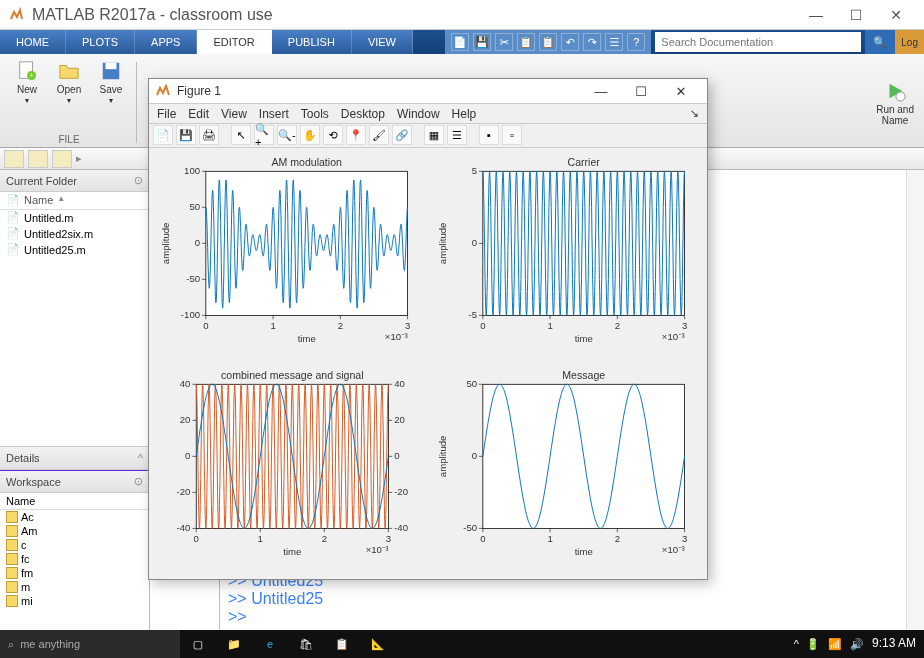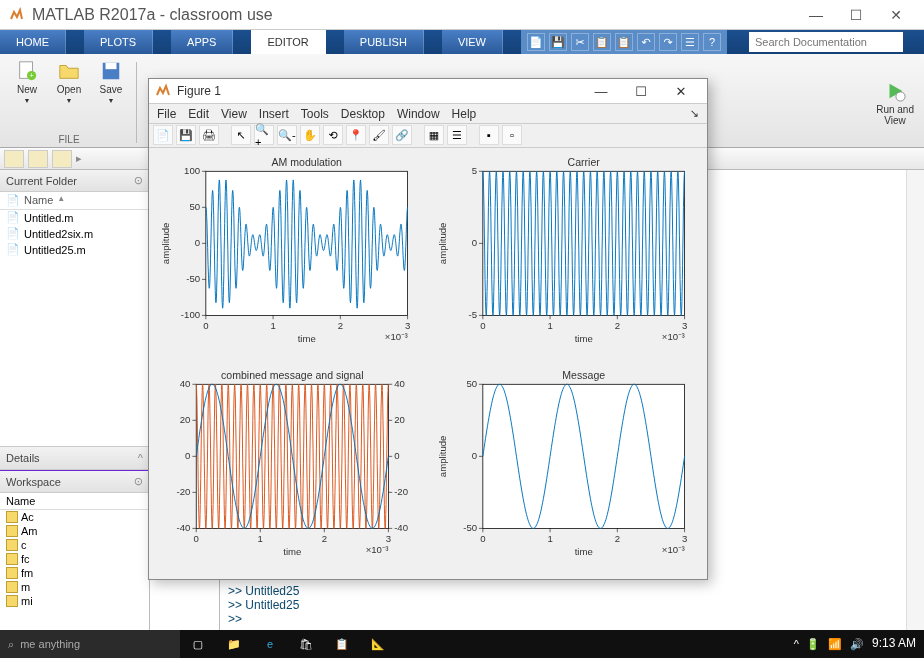--- a/index.html
+++ b/index.html
@@ -5,27 +5,27 @@
 * { margin: 0; padding: 0; box-sizing: border-box; font-family: "Segoe UI", Arial, sans-serif; }
 body { width: 924px; height: 658px; overflow: hidden; background: #f0f0f0; position: relative; }
 
 
 .titlebar { height: 30px; background: #fff; border-bottom: 1px solid #ccc; display: flex; align-items: center; padding: 0 8px; }
 .titlebar .matlab-icon { width: 16px; height: 16px; margin-right: 8px; }
 .titlebar .title { flex: 1; font-size: 16px; color: #555; }
 .titlebar .win-btn { width: 40px; height: 28px; display: flex; align-items: center; justify-content: center; font-size: 14px; color: #555; }
 
 
-.tabbar { height: 24px; background: linear-gradient(#1b4f8f, #144178); display: flex; align-items: stretch; color: #fff; font-size: 11px; gap: 18px; }
+.tabbar { height: 24px; background: linear-gradient(#1b4f8f, #144178); display: flex; align-items: stretch; color: #fff; font-size: 11px; }
 .tabbar .tab { padding: 0 16px; display: flex; align-items: center; border-right: 1px solid rgba(255,255,255,0.2); cursor: pointer; }
 .tabbar .tab.blue { background: linear-gradient(#4a7fc6, #2a5a9a); }
 .tabbar .tab.active { background: #fff; color: #333; }
 .tabbar .qat { margin-left: auto; display: flex; align-items: center; gap: 4px; padding: 0 6px; background: #5a8dc8; }
 .tabbar .qat span { width: 18px; height: 18px; display: flex; align-items: center; justify-content: center; border: 1px solid rgba(255,255,255,0.3); font-size: 11px; }
-.tabbar .search { width: 170px; height: 20px; margin: 2px 4px; border: none; font-size: 11px; padding: 0 6px; background:#fff; color:#666; }
+.tabbar .search { width: 206px; height: 20px; margin: 2px 4px; border: none; font-size: 11px; padding: 0 6px; background:#fff; color:#666; }
 .tabbar .search-btn { width: 30px; background: #2e6db5; display: flex; align-items: center; justify-content: center; color:#fff; }
 .tabbar .log { padding: 0 6px; background:#d99a3a; display:flex; align-items:center; font-size:10px; color:#333; }
 
 
 .toolstrip { height: 94px; background: linear-gradient(#f7f7f7, #e4e4e4); border-bottom: 1px solid #aaa; display: flex; align-items: stretch; padding: 4px 4px 0 4px; position: relative; }
 .ts-group { display: flex; flex-direction: column; align-items: center; padding: 0 4px; }
 .ts-group .row { display: flex; gap: 4px; }
 .ts-btn { display: flex; flex-direction: column; align-items: center; justify-content: flex-start; padding: 2px 6px; font-size: 10px; color: #333; gap: 2px; min-width: 38px; }
 .ts-btn .ico { width: 22px; height: 22px; }
 .ts-group-label { font-size: 10px; color: #666; margin-top: auto; padding-bottom: 2px; }
@@ -52,21 +52,21 @@
 .ws-table .hdr div { padding: 2px 6px; flex:1; }
 .ws-table .row { display:flex; }
 .ws-table .row div { padding: 1px 6px; flex:1; display:flex; align-items:center; gap:3px; }
 .ws-icon { width:12px; height:12px; background:#f6d86b; border:1px solid #c0a030; display:inline-block; }
 
 .side-mid { width: 70px; border-right: 1px solid #bbb; background: #fff; font-size: 11px; }
 .side-mid .row { padding: 1px 6px; }
 .side-mid .ital { color:#3355bb; font-style: italic; }
 
 .center { flex: 1; background: #fff; position: relative; }
-.cmd-area { position: absolute; bottom: 0; left: 0; right: 0; padding: 4px 8px; font-family: Consolas, monospace; font-size: 12px; color: #0c4a6e; }
+.cmd-area { position: absolute; bottom: 0; left: 0; right: 0; padding: 4px 8px; font-family: Consolas, monospace; font-size: 16px; color: #3b82f6; }
 
 .side-right { width: 18px; background: #f5f5f5; border-left: 1px solid #ddd; }
 
 
 .taskbar { position: absolute; bottom: 0; left: 0; right: 0; height: 28px; background: #101010; display: flex; align-items: center; color: #fff; font-size: 11px; }
 .taskbar .cortana { flex: 0 0 180px; background: #2b2b2b; height: 100%; display: flex; align-items: center; padding: 0 8px; color: #aaa; }
 .taskbar .tbicon { width: 36px; height: 100%; display: flex; align-items: center; justify-content: center; }
 .taskbar .tray { margin-left: auto; display: flex; align-items: center; gap: 8px; padding: 0 8px; }
 .taskbar .clock { text-align: right; line-height: 1.1; font-size: 12px; }
 
@@ -156,21 +156,21 @@
     <div class="ts-group-label">FILE</div>
   </div>
   <div class="ts-sep"></div>
   <div style="flex:1"></div>
   <div class="ts-btn" style="justify-content:center;">
     <svg class="ico" viewBox="0 0 24 24">
         <polygon points="6,4 20,12 6,20" fill="#5b5"></polygon>
         <circle cx="18" cy="18" r="5" fill="#fff" stroke="#888"></circle>
       </svg>
     <span style="white-space:pre-line; text-align:center">Run and
-View</span>
+Name</span>
   </div>
 </div>
 
 <div class="pathbar">
   <div class="pb-btn"></div>
   <div class="pb-btn"></div>
   <div class="pb-btn"></div>
   <span style="color:#888">▸</span>
 </div>
 

